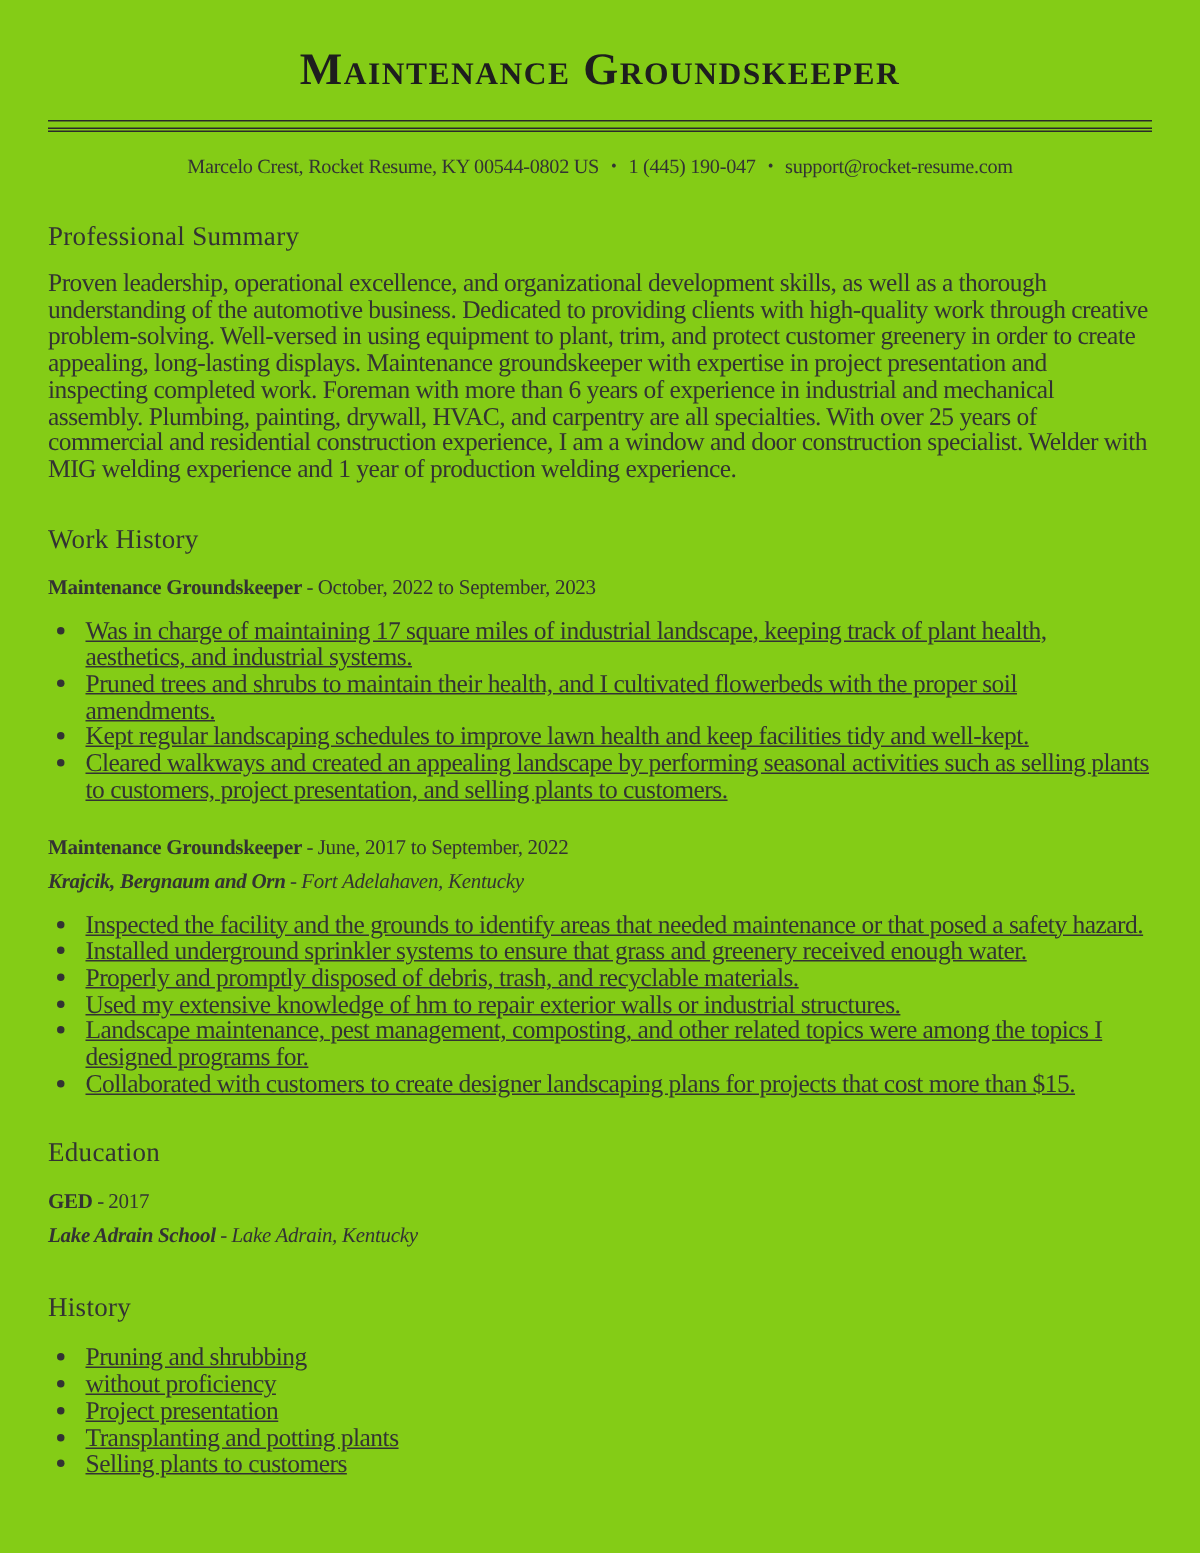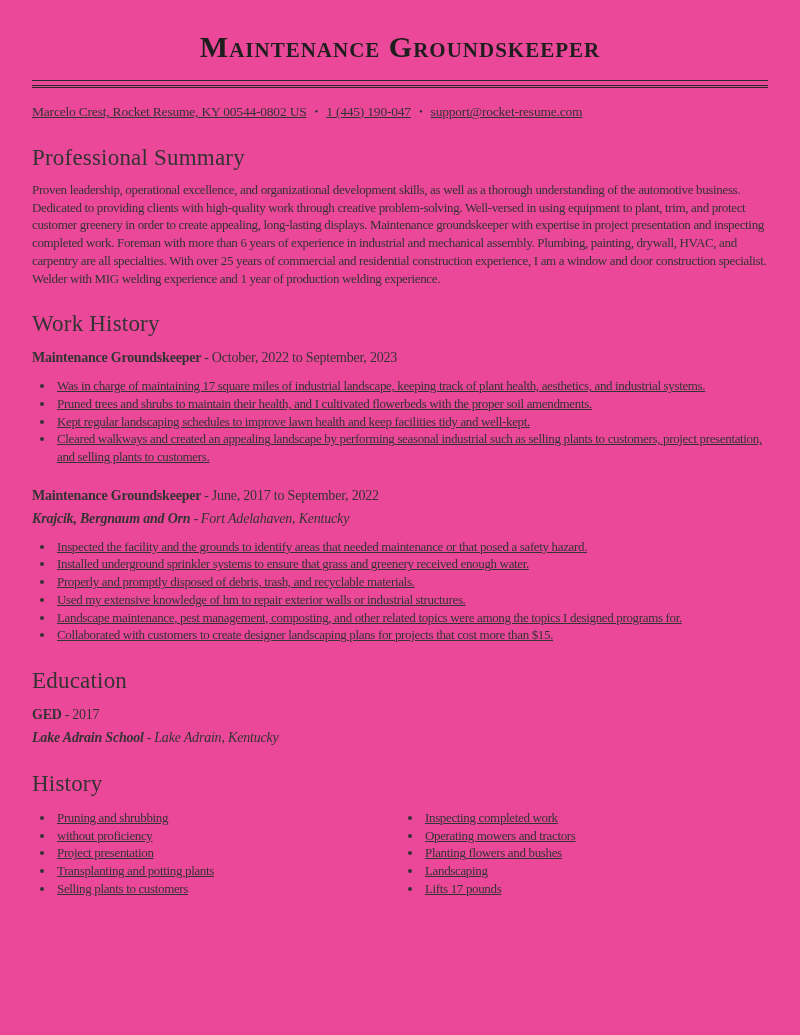--- a/index.html
+++ b/index.html
@@ -11,67 +11,66 @@
     width: 800px;
     min-height: 1035px;
     font-family: "Liberation Serif", serif;
     color: #333333;
   }
   .page {
     box-sizing: border-box;
     width: 800px;
     min-height: 1035px;
     padding: 26px 32px 40px 32px;
-    background: #ec4899;
+    background: #84cc16;
   }
   
   h1.resume-title {
     margin: 4px 0 0 0;
     font-size: 30px;
     line-height: 34px;
     font-weight: bold;
     font-variant: small-caps;
     letter-spacing: 1px;
     text-align: center;
     color: #1e1e1e;
   }
   .header-rule {
     margin-top: 16px;
     height: 4px;
     border-top: 1px solid #2a2a2a;
     border-bottom: 3px double #2a2a2a;
   }
   .contact-line {
     margin: 14px 0 0 0;
-    text-align: left;
+    text-align: center;
     font-size: 13.5px;
     line-height: 18px;
     letter-spacing: -0.2px;
     color: #333333;
-    text-decoration: underline;
   }
   .contact-sep {
     display: inline-block;
     margin: 0 8px;
     font-size: 11px;
     vertical-align: 1px;
     color: #333333;
   }
   
   h2.section-heading {
     margin: 25px 0 11px 0;
-    font-size: 23px;
+    font-size: 18px;
     line-height: 24px;
     font-weight: normal;
     letter-spacing: 0.2px;
     color: #333333;
   }
   
   .body-text {
-    font-size: 13px;
+    font-size: 17px;
     line-height: 17.7px;
     letter-spacing: -0.35px;
     color: #333333;
   }
   p.summary-text {
     margin: 0;
   }
   
   .entry-line {
     margin: 0 0 5px 0;
@@ -133,21 +132,21 @@
     <h2 class="section-heading">Work History</h2>
 
     <article class="job">
       <p class="entry-line">
         <span class="bold">Maintenance Groundskeeper</span><span class="dash-sep">-</span><span>October, 2022 to September, 2023</span>
       </p>
       <ul class="bullet-list body-text">
         <li>Was in charge of maintaining 17 square miles of industrial landscape, keeping track of plant health, aesthetics, and industrial systems.</li>
         <li>Pruned trees and shrubs to maintain their health, and I cultivated flowerbeds with the proper soil amendments.</li>
         <li>Kept regular landscaping schedules to improve lawn health and keep facilities tidy and well-kept.</li>
-        <li>Cleared walkways and created an appealing landscape by performing seasonal industrial such as selling plants to customers, project presentation, and selling plants to customers.</li>
+        <li>Cleared walkways and created an appealing landscape by performing seasonal activities such as selling plants to customers, project presentation, and selling plants to customers.</li>
       </ul>
     </article>
 
     <article class="job">
       <p class="entry-line">
         <span class="bold">Maintenance Groundskeeper</span><span class="dash-sep">-</span><span>June, 2017 to September, 2022</span>
       </p>
       <p class="entry-line entry-subline">
         <span class="bold">Krajcik, Bergnaum and Orn</span><span class="dash-sep">-</span><span>Fort Adelahaven, Kentucky</span>
       </p>
@@ -177,23 +176,16 @@
   <section>
     <h2 class="section-heading">History</h2>
     <div class="skills-columns">
       <ul class="bullet-list body-text">
         <li>Pruning and shrubbing</li>
         <li>without proficiency</li>
         <li>Project presentation</li>
         <li>Transplanting and potting plants</li>
         <li>Selling plants to customers</li>
       </ul>
-      <ul class="bullet-list body-text">
-        <li>Inspecting completed work</li>
-        <li>Operating mowers and tractors</li>
-        <li>Planting flowers and bushes</li>
-        <li>Landscaping</li>
-        <li>Lifts 17 pounds</li>
-      </ul>
     </div>
   </section>
 
 </div>
 
 </body></html>

